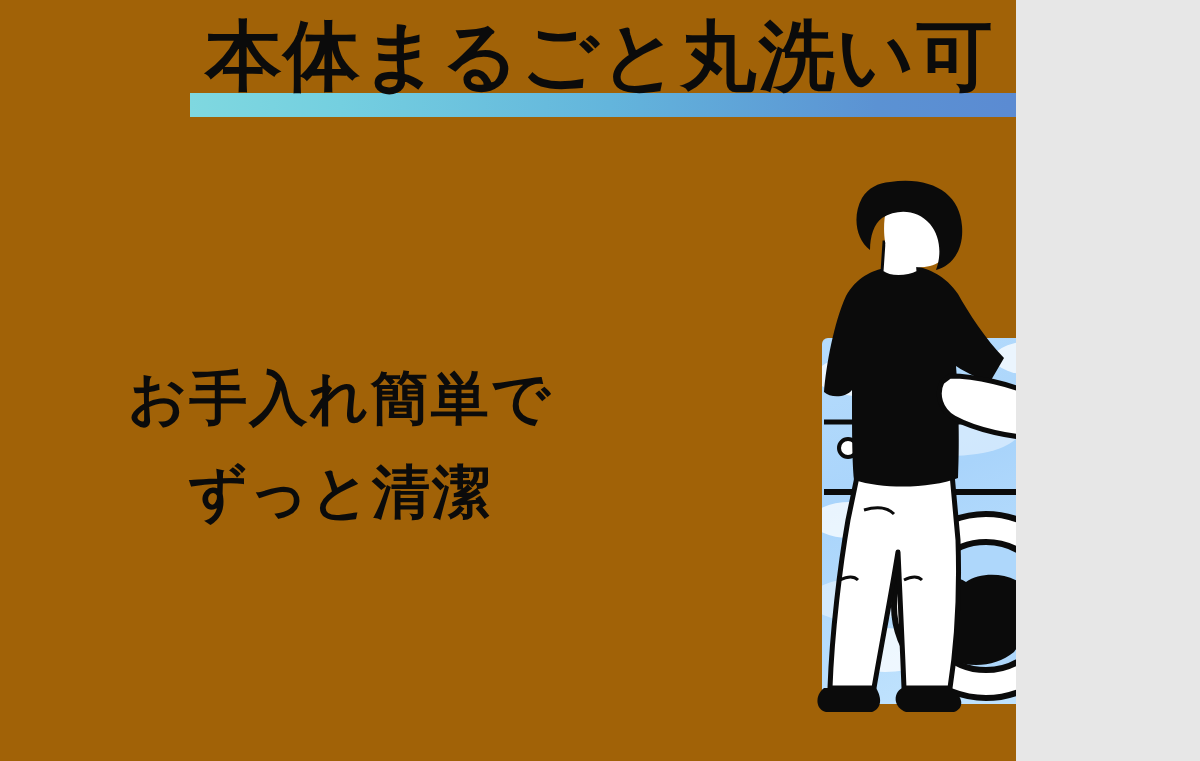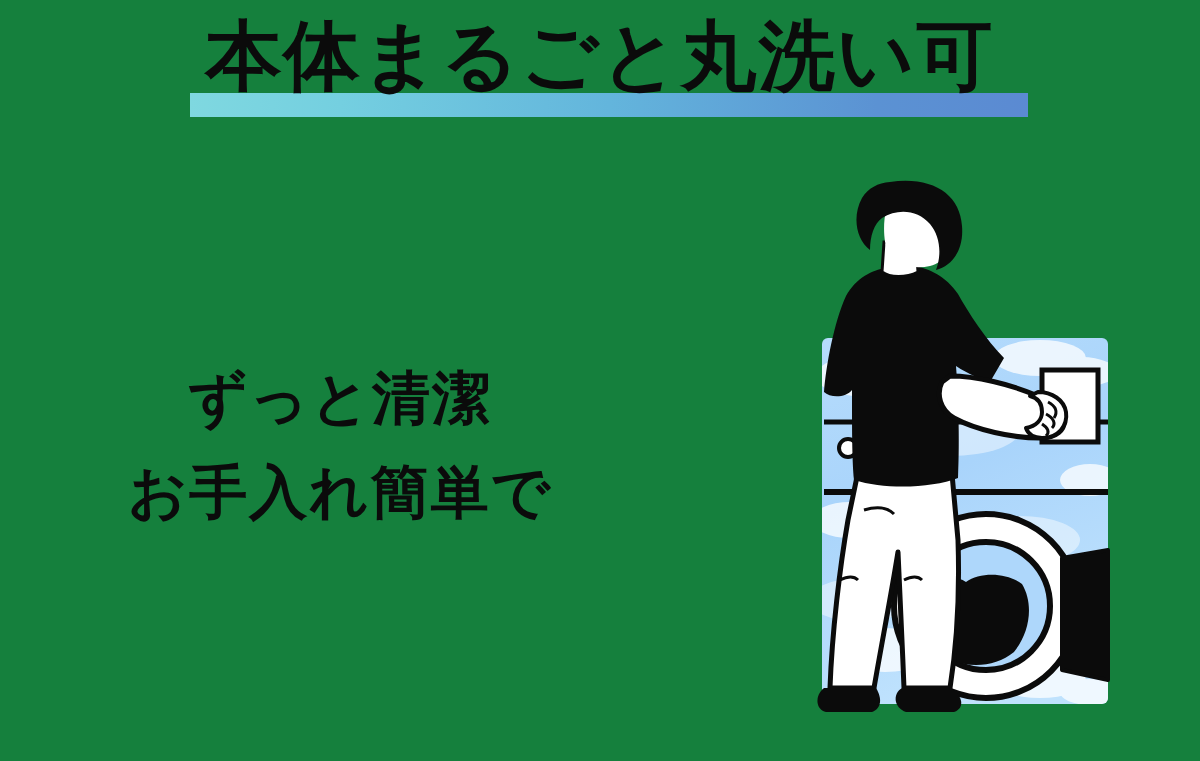--- a/index.html
+++ b/index.html
@@ -9,23 +9,23 @@
   }
   body {
     width: 1200px;
     height: 761px;
     background: #e7e7e7;
     font-family: "Liberation Sans", sans-serif;
     overflow: hidden;
   }
   #banner {
     position: relative;
-    width: 1200px;
+    width: 1016px;
     height: 761px;
-    background: #15803d;
+    background: #a16207;
     overflow: hidden;
   }
 
   
   .headline-wrap {
     position: absolute;
     left: 0;
     top: 8px;
     width: 1200px;
     height: 120px;
@@ -109,22 +109,22 @@
 <body>
 
 <div id="banner">
 
   <div class="headline-wrap">
     <div class="headline-bar"></div>
     <div class="headline-text">本体まるごと丸洗い可</div>
   </div>
 
   <div class="lede">
+    <span class="lede-line">お手入れ簡単で</span>
     <span class="lede-line">ずっと清潔</span>
-    <span class="lede-line">お手入れ簡単で</span>
   </div>
 
 
   <div class="illustration">
     <svg width="340" height="545" viewBox="0 0 340 545">
       <defs>
         <clipPath id="panelClip">
           <rect x="32" y="158" width="286" height="366" rx="6" ry="6"></rect>
         </clipPath>
         <linearGradient id="skyGrad" x1="0" y1="0" x2="0.3" y2="1">

